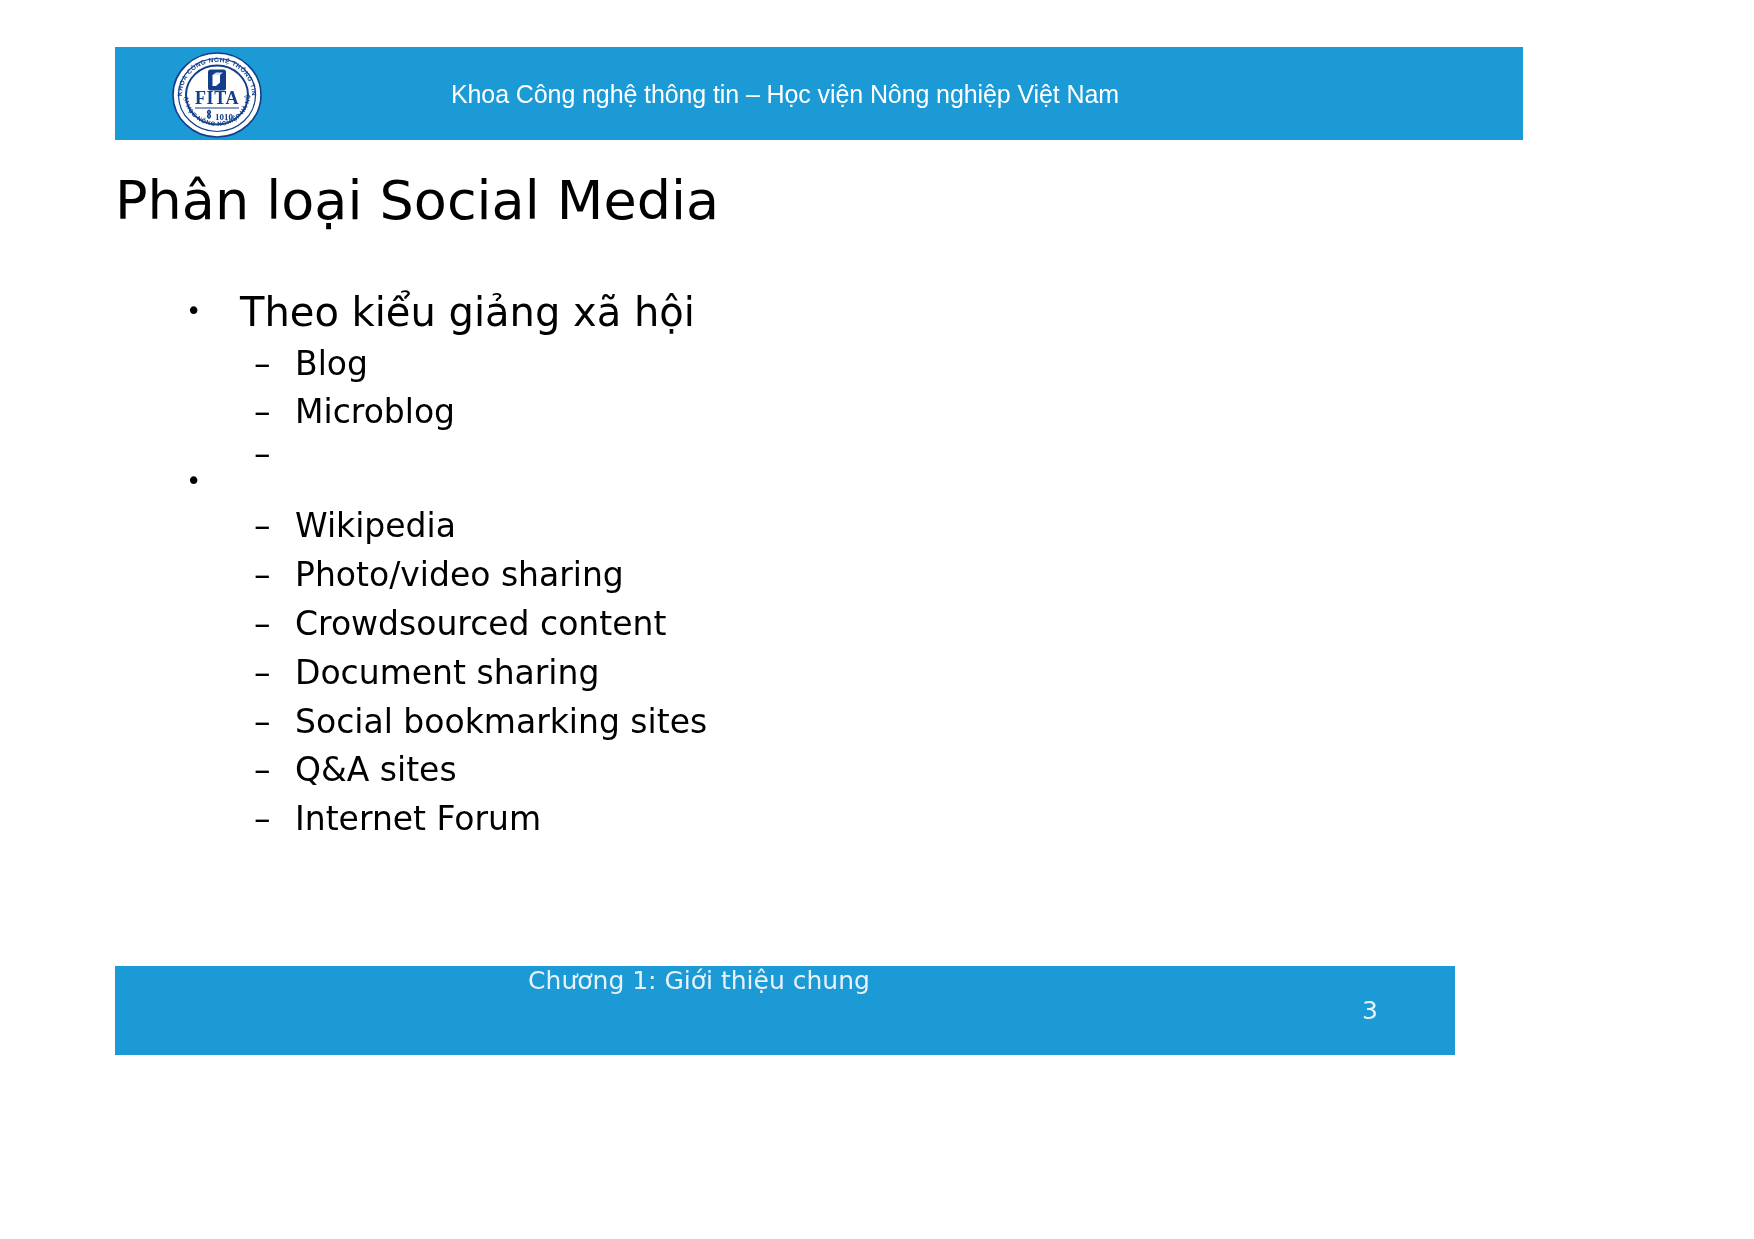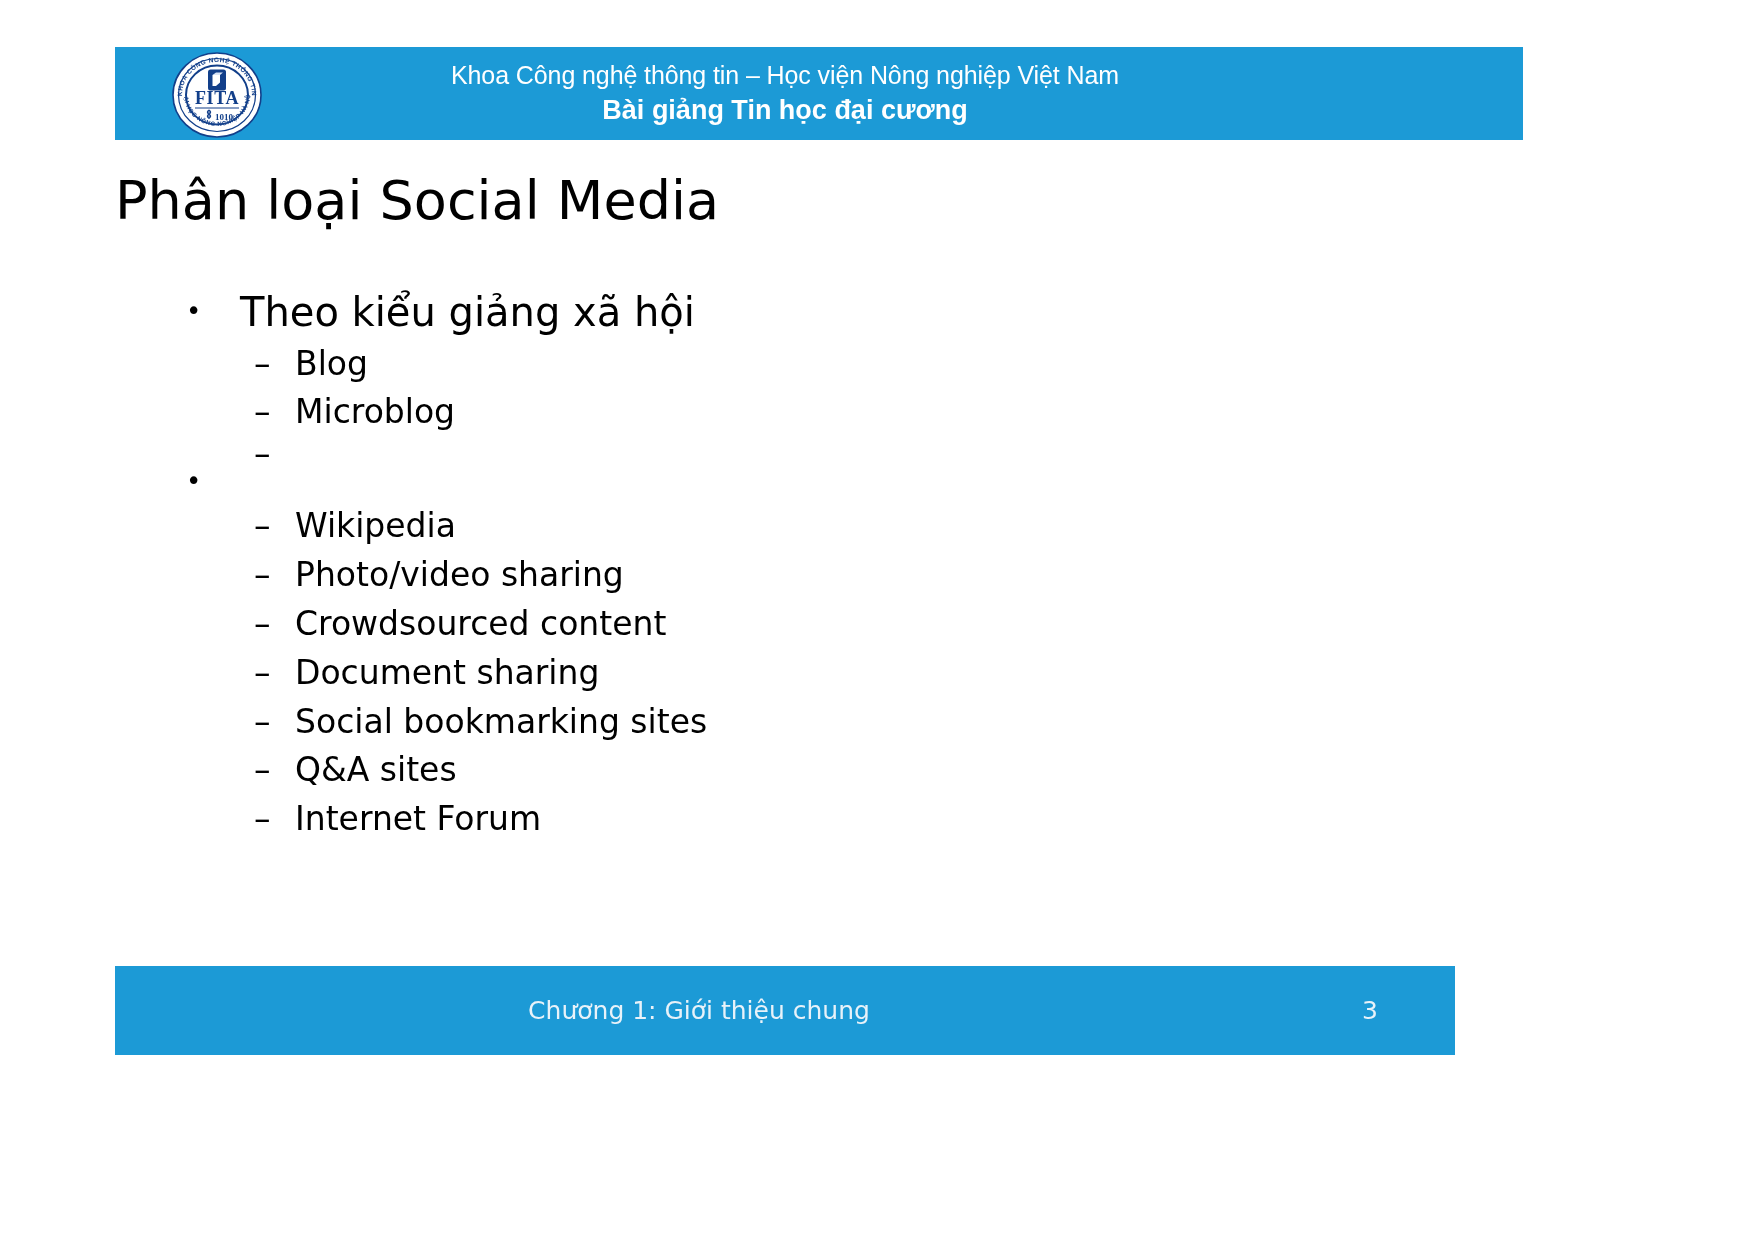--- a/index.html
+++ b/index.html
@@ -149,21 +149,21 @@
     height: 89px;
     background: #1C9AD6;
   }
   .footer-center {
     position: absolute;
     left: 0;
     top: 0;
     width: 1340px;
     height: 89px;
     display: flex;
-    align-items: center;
+    align-items: flex-start;
     justify-content: center;
   }
   .footer-text {
     color: #e8f2f9;
     font-family: "DejaVu Sans", sans-serif;
     font-size: 25px;
     font-weight: 400;
     white-space: nowrap;
     position: relative;
     left: -86px;
@@ -182,21 +182,20 @@
 </style>
 </head>
 <body>
 
 <div class="slide">
 
   <div class="header-bar">
 
     <div class="header-text">
       <div class="header-line1">Khoa Công nghệ thông tin – Học viện Nông nghiệp Việt Nam</div>
-      <div class="header-line2">Bài giảng Tin học đại cương</div>
     </div>
 
     <div class="logo-wrap">
       <svg class="logo-svg" width="92" height="88" viewBox="0 0 92 88">
         <ellipse cx="46" cy="44" rx="44" ry="42" fill="#ffffff" stroke="#123f8a" stroke-width="1.6"></ellipse>
         <ellipse cx="46" cy="44" rx="38.5" ry="36.5" fill="#ffffff" stroke="#123f8a" stroke-width="1.2"></ellipse>
         <ellipse cx="46" cy="44" rx="31" ry="29.5" fill="#ffffff" stroke="#123f8a" stroke-width="2"></ellipse>
 
         <defs>
           <path id="arcTop" d="M 11 44 A 35 33 0 0 1 81 44"></path>

